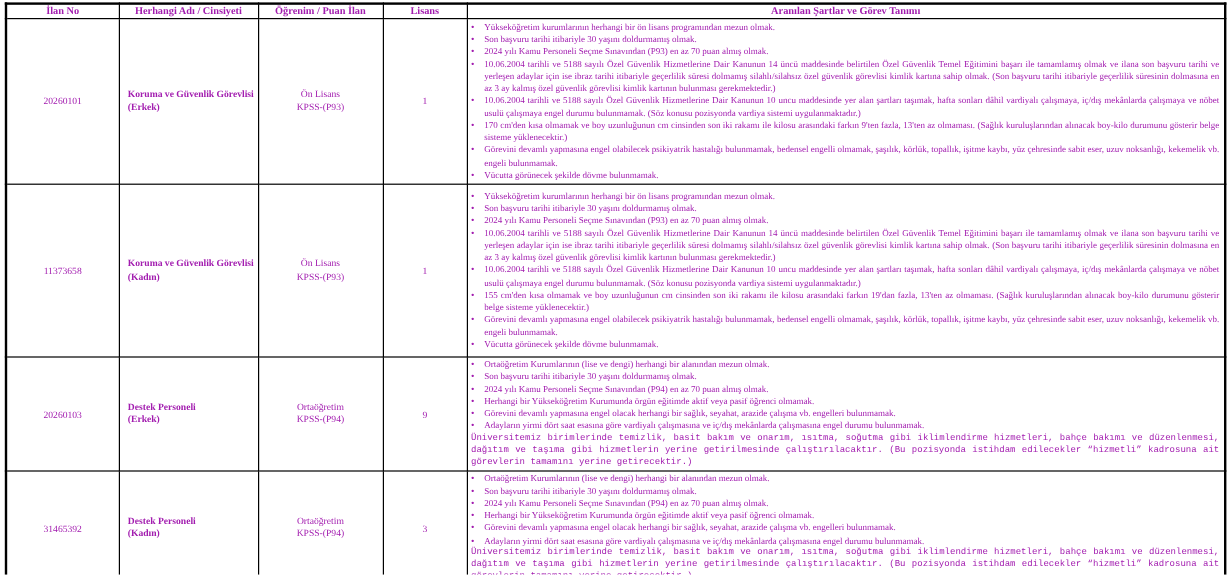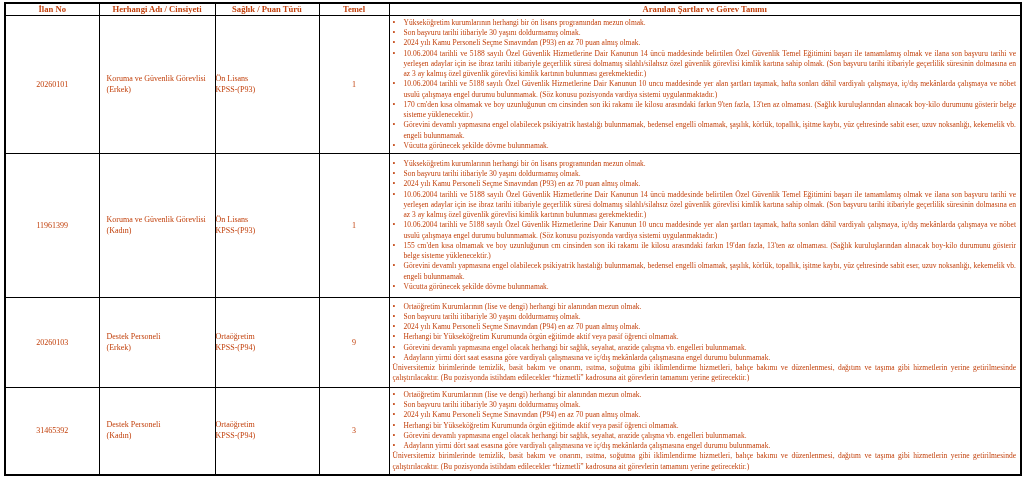--- a/index.html
+++ b/index.html
@@ -2,21 +2,21 @@
 <html lang="tr"><head>
 <meta charset="utf-8">
 <style>
   html, body { margin: 0; padding: 0; background: #ffffff; }
   .page {
     position: relative;
     width: 1024px;
     height: 479px;
     background: #ffffff;
     font-family: "Liberation Serif", "DejaVu Serif", serif;
-    color: #c2410c;
+    color: #a21caf;
     overflow: hidden;
   }
   table.jobs {
     position: absolute;
     left: 4px;
     top: 2px;
     width: 1016px;
     border-collapse: collapse;
     table-layout: fixed;
     border: 2px solid #000000;
@@ -37,24 +37,24 @@
   }
   tr.row-1 { height: 138px; }
   tr.row-2 { height: 144px; }
   tr.row-3 { height: 90px; }
   tr.row-4 { height: 87px; }
   td.c-ilan {
     font-size: 8px;
     text-align: center;
   }
   td.c-poz { font-size: 8px; }
-  td.c-poz .poz-wrap { padding-left: 7px; padding-right: 3px; line-height: 10.5px; }
+  td.c-poz .poz-wrap { padding-left: 7px; padding-right: 3px; line-height: 10.5px; font-weight: bold; }
   td.c-ogr {
     font-size: 8px;
-    text-align: left;
+    text-align: center;
     line-height: 10.5px;
   }
   td.c-adet {
     font-size: 8px;
     text-align: center;
   }
   td.c-sart { vertical-align: middle; }
   td.c-sart .sart-wrap { padding: 1px 4px 1px 3px; }
   ul.reqs {
     margin: 0;
@@ -73,40 +73,41 @@
     display: inline-block;
     width: 11px;
     text-indent: 0;
     font-size: 8px;
   }
   p.cell-footer {
     margin: 0;
     font-size: 7.5px;
     line-height: 10.25px;
     text-align: justify;
+    font-family: Liberation Mono, monospace;
   }
 </style>
 </head>
 <body>
 
 <div class="page">
   <table class="jobs">
     <colgroup>
       <col style="width:94px">
       <col style="width:116px">
       <col style="width:104px">
       <col style="width:70px">
       <col style="width:632px">
     </colgroup>
     <thead>
       <tr>
         <th>İlan No</th>
         <th>Herhangi Adı / Cinsiyeti</th>
-        <th>Sağlık / Puan Türü</th>
-        <th>Temel</th>
+        <th>Öğrenim / Puan İlan</th>
+        <th>Lisans</th>
         <th>Aranılan Şartlar ve Görev Tanımı</th>
       </tr>
     </thead>
     <tbody>
 
       <tr class="row-1">
         <td class="c-ilan">20260101</td>
         <td class="c-poz">
           <div class="poz-wrap">
             <div>Koruma ve Güvenlik Görevlisi</div>
@@ -128,21 +129,21 @@
                 <li>10.06.2004 tarihli ve 5188 sayılı Özel Güvenlik Hizmetlerine Dair Kanunun 10 uncu maddesinde yer alan şartları taşımak, hafta sonları dâhil vardiyalı çalışmaya, iç/dış mekânlarda çalışmaya ve nöbet usulü çalışmaya engel durumu bulunmamak. (Söz konusu pozisyonda vardiya sistemi uygulanmaktadır.)</li>
                 <li>170 cm'den kısa olmamak ve boy uzunluğunun cm cinsinden son iki rakamı ile kilosu arasındaki farkın 9'ten fazla, 13'ten az olmaması. (Sağlık kuruluşlarından alınacak boy-kilo durumunu gösterir belge sisteme yüklenecektir.)</li>
                 <li>Görevini devamlı yapmasına engel olabilecek psikiyatrik hastalığı bulunmamak, bedensel engelli olmamak, şaşılık, körlük, topallık, işitme kaybı, yüz çehresinde sabit eser, uzuv noksanlığı, kekemelik vb. engeli bulunmamak.</li>
                 <li>Vücutta görünecek şekilde dövme bulunmamak.</li>
               </ul>
           </div>
         </td>
       </tr>
 
       <tr class="row-2">
-        <td class="c-ilan">11961399</td>
+        <td class="c-ilan">11373658</td>
         <td class="c-poz">
           <div class="poz-wrap">
             <div>Koruma ve Güvenlik Görevlisi</div>
             <div>(Kadın)</div>
           </div>
         </td>
         <td class="c-ogr">
           <div>Ön Lisans</div>
           <div>KPSS-(P93)</div>
         </td>

